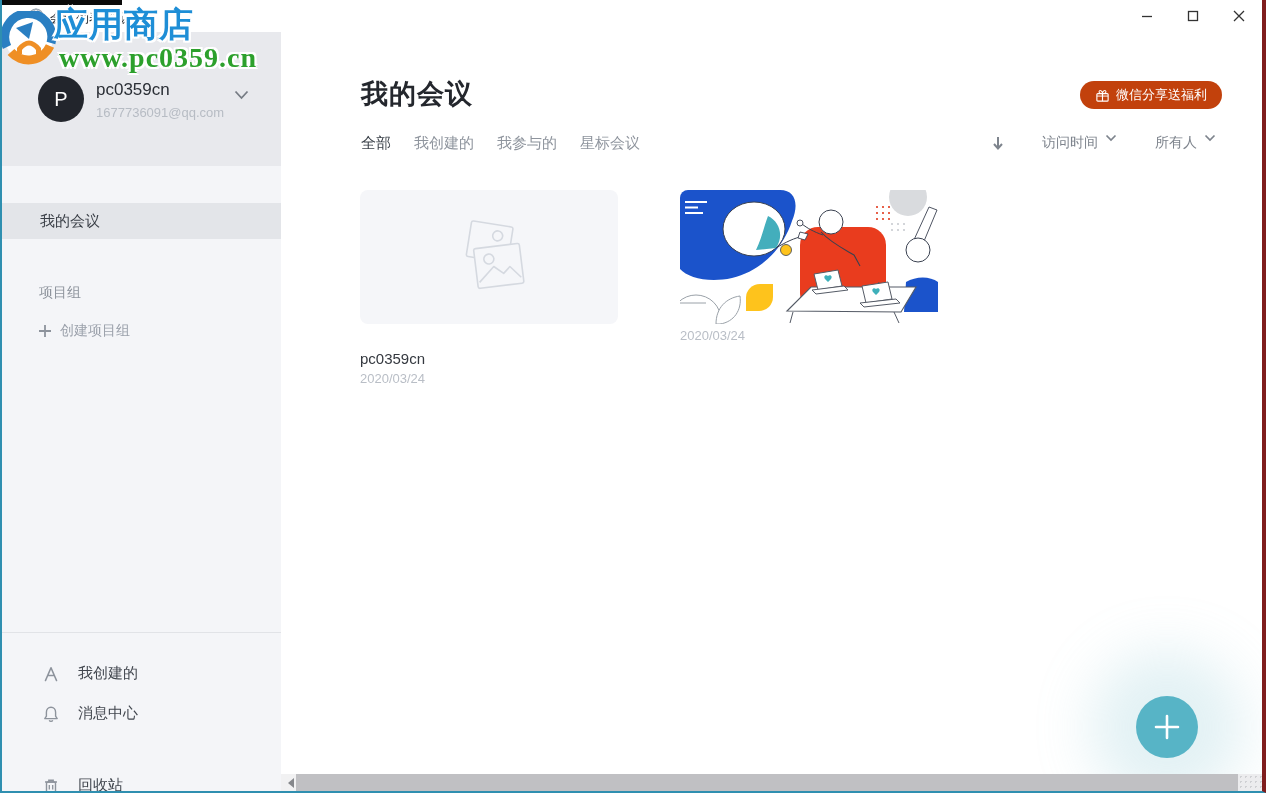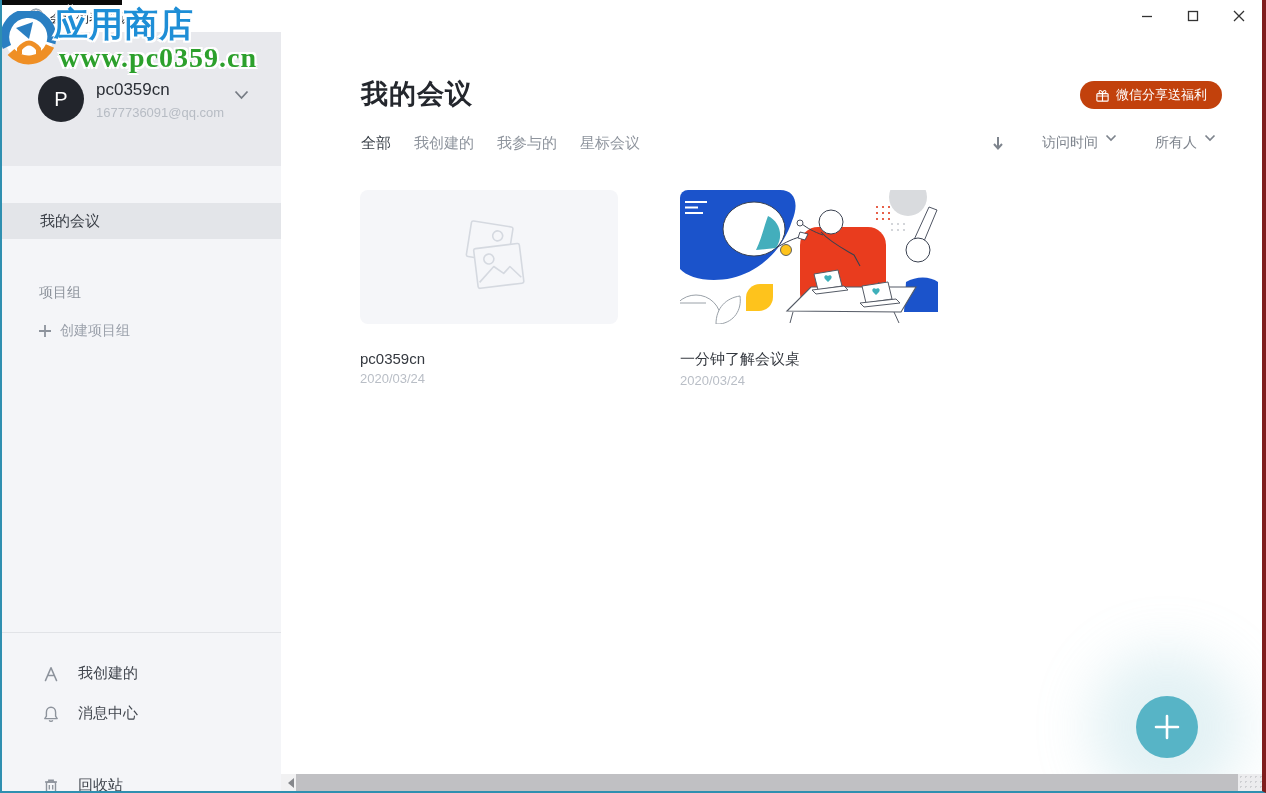--- a/index.html
+++ b/index.html
@@ -292,21 +292,20 @@
             <path d="M182,96 L208,92 L212,109 L186,113 Z" fill="#fff" stroke="#555b66" stroke-width="1"></path>
             <path d="M180,113 L216,109 L220,113 L184,117 Z" fill="#fff" stroke="#555b66" stroke-width="1"></path>
             <path d="M196,99 c-2,-2 -5,0 -3,3 l3,3 3,-3 c2,-3 -1,-5 -3,-3 z" fill="#3fb0ba"></path>
           </g>
 
           <circle cx="16" cy="130" r="25" fill="#fff" stroke="#9aa1a8" stroke-width="1"></circle>
           <path d="M36,134 C36,118 46,108 60,106 C62,120 54,132 40,134 Z" fill="#fff" stroke="#9aa1a8" stroke-width="1"></path>
           <path d="M0,113 H26" stroke="#9aa1a8" stroke-width="1"></path>
         </svg>
       </div>
-      <div class="card-title">一分钟了解会议桌</div>
       <div class="card-date">2020/03/24</div>
     </div>
 
     <button class="fab">
       <svg width="26" height="26" viewBox="0 0 26 26">
           <path d="M13,2 V24 M2,13 H24" stroke="#fff" stroke-width="2.6" stroke-linecap="round"></path>
         </svg>
     </button>
   </main>
 

